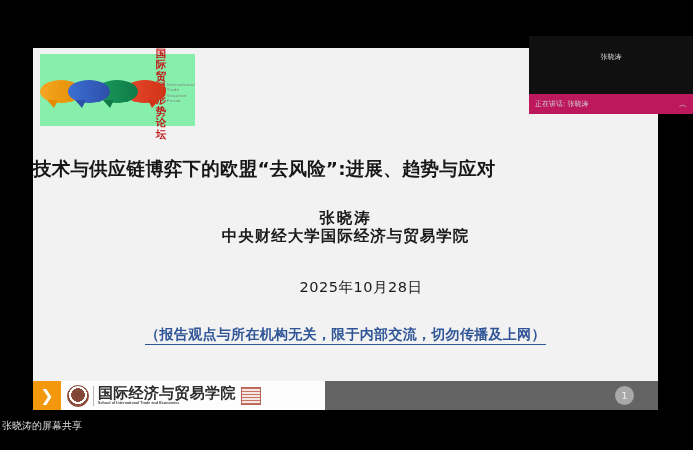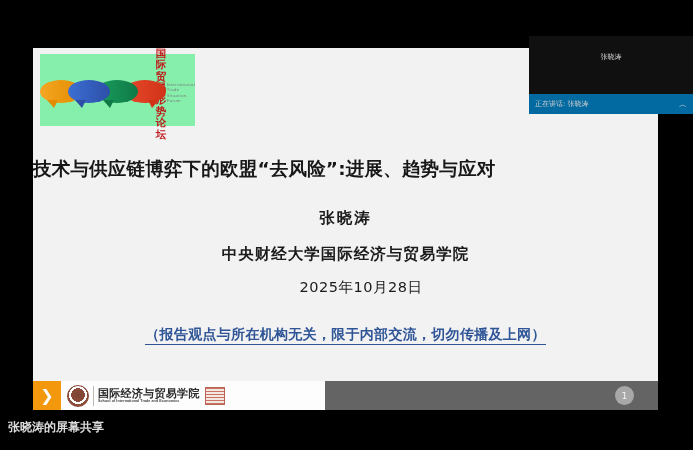--- a/index.html
+++ b/index.html
@@ -78,21 +78,21 @@
     letter-spacing: 0.2px;
   }
   .byline {
     position: absolute; left: 0; right: 0;
     text-align: center;
     font-family: "DejaVu Serif", serif;
     font-weight: 700;
     color: #1b1b1b;
   }
   .author    { top: 160px; font-size: 15.5px; letter-spacing: 2px; }
-  .affil     { top: 196px; font-size: 15.5px; letter-spacing: 1px; }
+  .affil     { top: 178px; font-size: 15.5px; letter-spacing: 1px; }
   .date      { top: 230px; font-size: 14.5px; font-family:"DejaVu Sans",sans-serif; font-weight:400; letter-spacing: 0.5px; padding-left: 31px;}
   .disclaimer {
     position: absolute; left: 0; right: 0; top: 278px;
     text-align: center;
     font-family: "DejaVu Serif", serif;
     font-weight: 700;
     font-size: 14px;
     color: #2f5597;
     letter-spacing: 0.3px;
   }
@@ -126,21 +126,21 @@
   .uni-cn {
     margin-left: 4px;
     font-family: "DejaVu Serif", serif;
     font-weight: 700; font-size: 11px; color: #7a2d20;
     letter-spacing: 0.5px; line-height: 1.05;
   }
   .uni-en { font-size: 3.6px; color: #9a6a5e; letter-spacing: 0.2px; font-weight: 400;}
   .vbar { width: 1px; height: 20px; background: #b9b9b9; margin: 0 4px; }
   .sch-cn {
     font-family: "DejaVu Serif", serif;
-    font-weight: 700; font-size: 11px; color: #2b2b2b;
+    font-weight: 700; font-size: 15px; color: #2b2b2b;
     letter-spacing: 0.3px; line-height: 1.05;
   }
   .sch-en { font-size: 3.6px; color: #3b3b3b; letter-spacing: 0.1px; font-weight: 700;}
   .stamp {
     width: 20px; height: 18px; margin-left: 5px;
     border: 1px solid #b04a3a;
     background: repeating-linear-gradient(0deg,#c05c48 0 1px,#f3e2de 1px 3px),
                 repeating-linear-gradient(90deg,#c05c48 0 1px,transparent 1px 3px);
     opacity: .85;
   }
@@ -165,41 +165,40 @@
   }
   .tile-name {
     position: absolute; left: 0; right: 0; top: 16px;
     text-align: center;
     color: #d8d8d8; font-size: 7px;
     font-family: "DejaVu Sans", sans-serif;
   }
   .speak-bar {
     position: absolute; left: 0; bottom: 0;
     width: 164px; height: 20px;
-    background: #0369a1;
+    background: #be185d;
     display: flex; align-items: center;
     padding: 0 6px;
   }
   .speak-txt {
     color: #cfcfcf; font-size: 7px;
     font-family: "DejaVu Sans", sans-serif;
     white-space: nowrap;
   }
   .chev-up {
     margin-left: auto; color: #c8c8c8; font-size: 8px;
     font-family: "DejaVu Sans", sans-serif;
   }
 
   
   .share-status {
-    position: absolute; left: 8px; top: 419px;
-    color: #dcdcdc; font-size: 12px;
+    position: absolute; left: 2px; top: 419px;
+    color: #dcdcdc; font-size: 10px;
     font-family: "DejaVu Sans", sans-serif;
     white-space: nowrap;
-    font-weight: bold;
   }
 </style>
 </head>
 <body>
 
 <div id="root">
 
   <div class="slide">
 
     <div class="logo-box">

